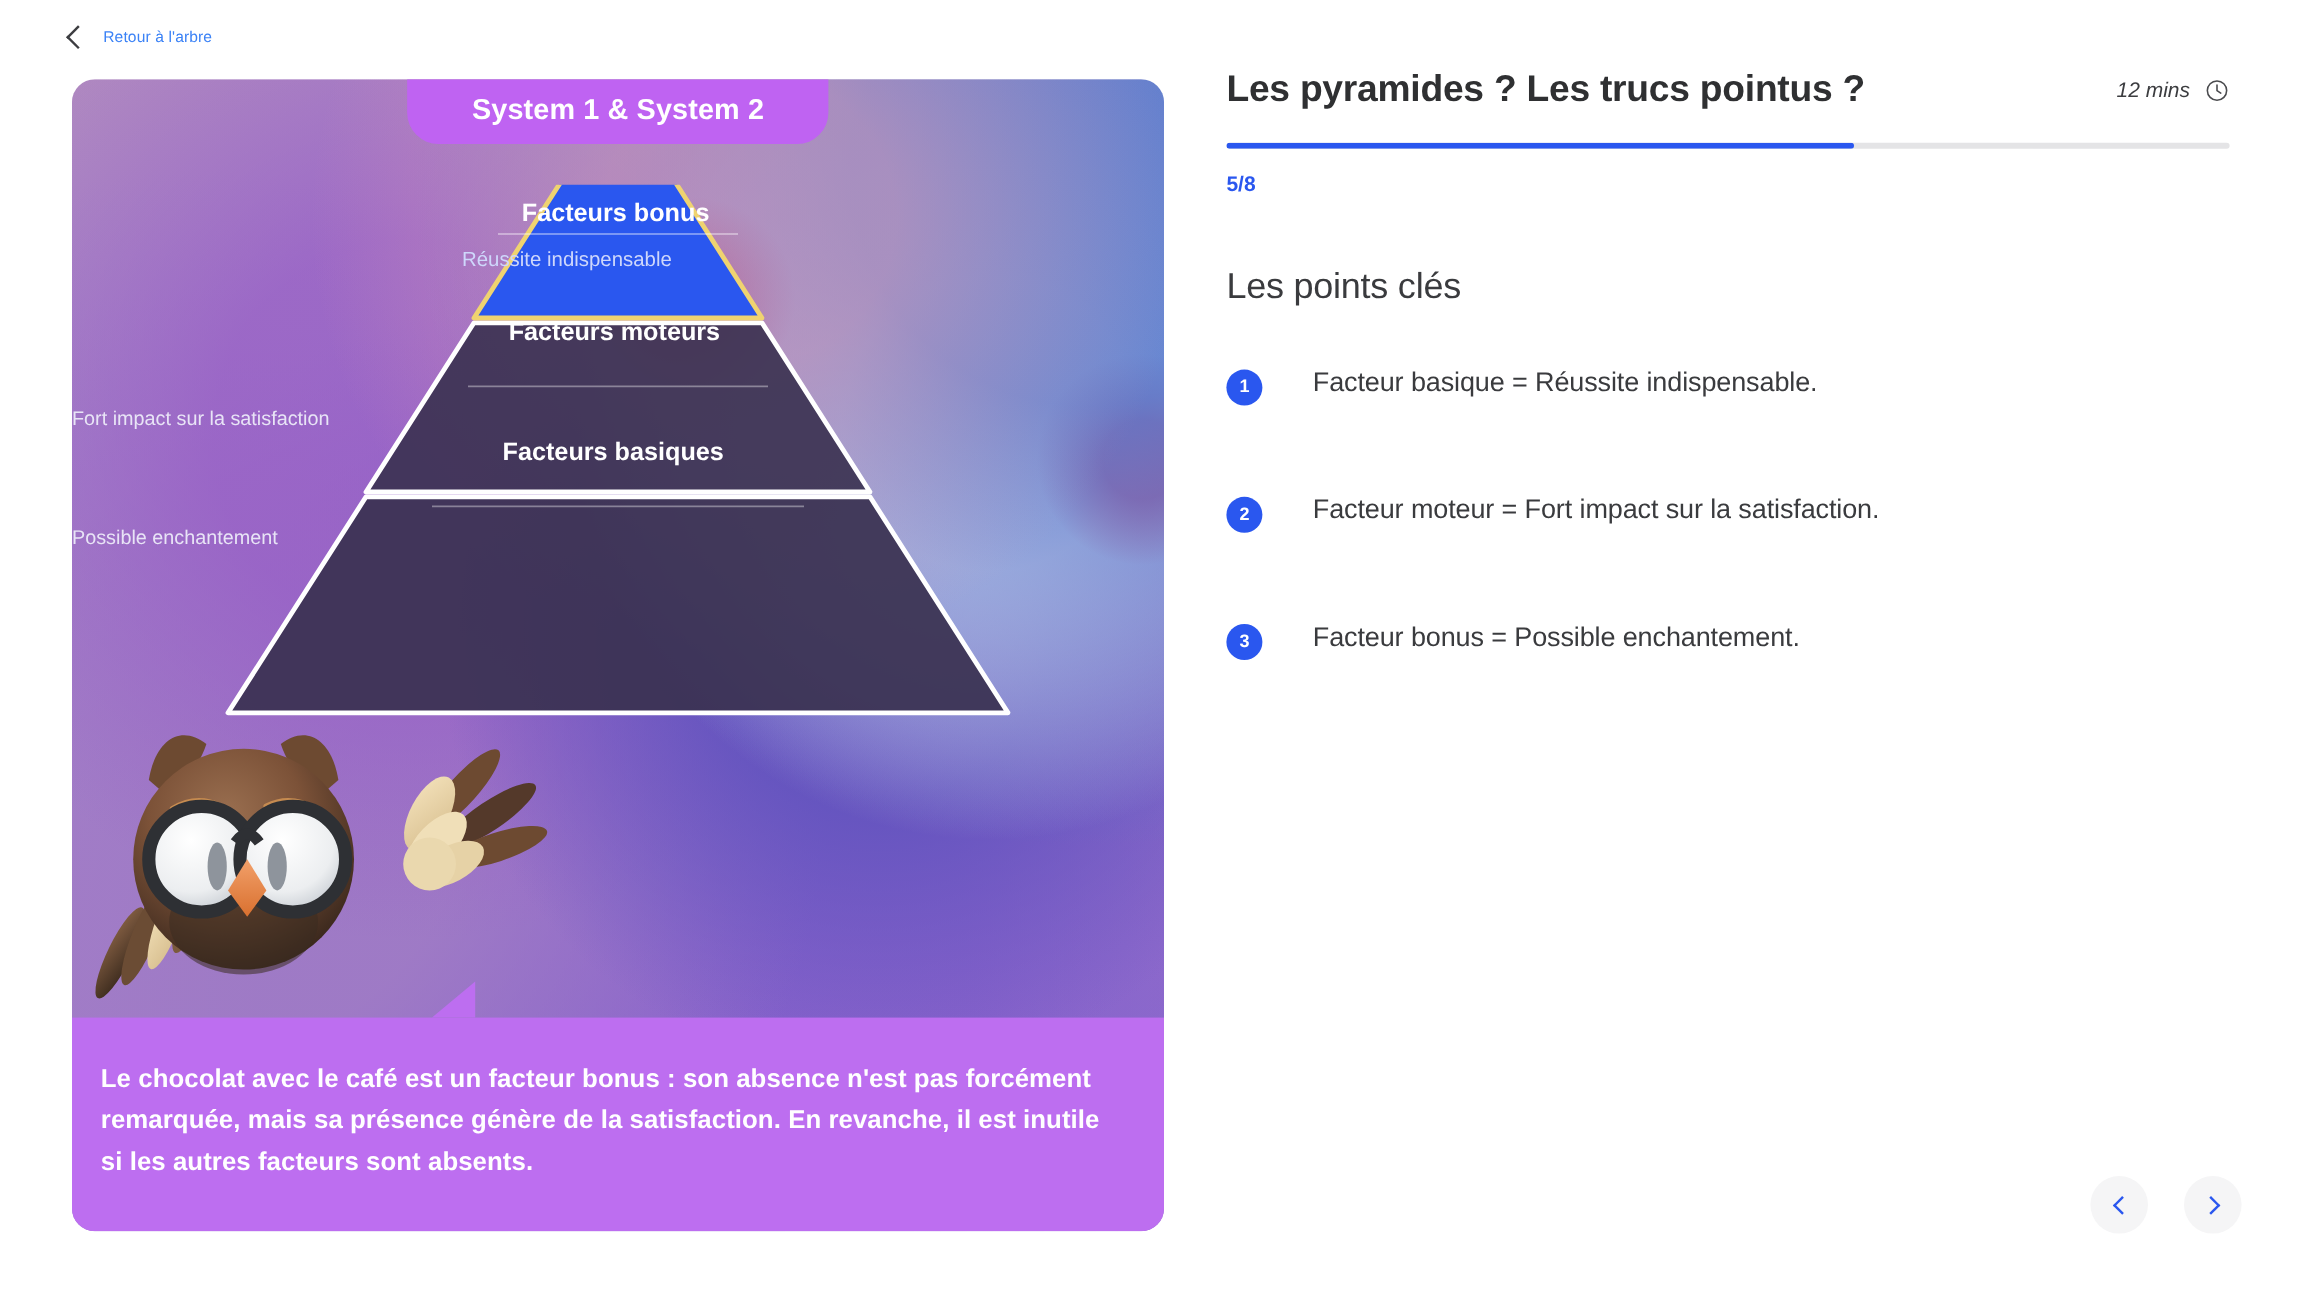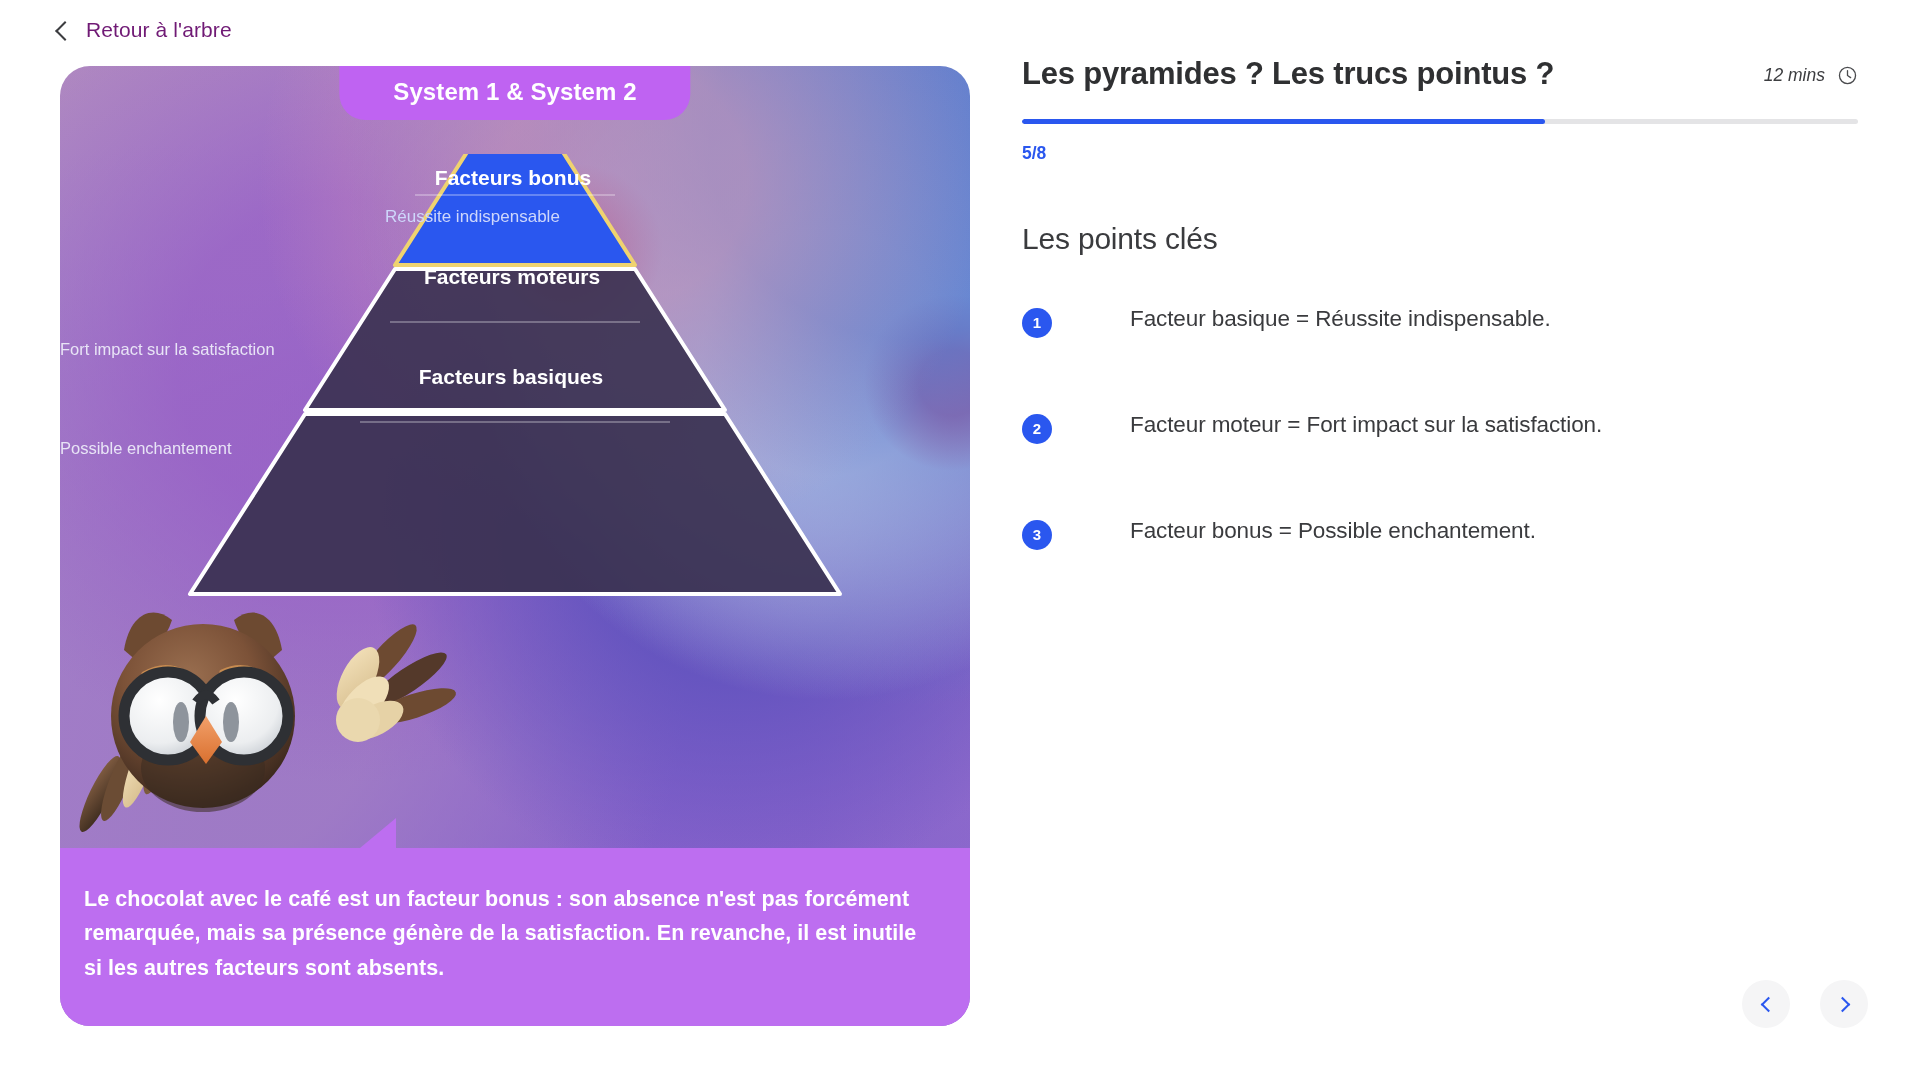--- a/index.html
+++ b/index.html
@@ -21,28 +21,28 @@
     margin-left: 58px; cursor: pointer;
     color: #2f3032;
   }
   .back-chevron {
     width: 14px; height: 14px;
     border-left: 2.2px solid #3c3d40;
     border-bottom: 2.2px solid #3c3d40;
     transform: rotate(45deg);
     margin-top: 1px;
   }
-  .back-label { font-size: 21px; color: #701a75; letter-spacing: .1px; }
+  .back-label { font-size: 13px; color: #3b82f6; letter-spacing: .1px; }
 
   
   .card {
     position: absolute;
     left: 60px; top: 66px;
     width: 910px; height: 960px;
-    border-radius: 30px;
+    border-radius: 19px;
     overflow: hidden;
     background:
       radial-gradient(circle at 62% 12%, rgba(221,152,178,.55) 0 12%, rgba(221,152,178,0) 36%),
       radial-gradient(circle at 93% 8%,  rgba(86,124,206,.85) 0 16%, rgba(86,124,206,0) 46%),
       radial-gradient(circle at 57% 19%, rgba(193,32,97,.95) 0 3.2%, rgba(193,32,97,0) 9%),
       radial-gradient(circle at 98% 33%, rgba(193,32,97,.75) 0 3%, rgba(193,32,97,0) 8%),
       radial-gradient(circle at 84% 30%, rgba(226,219,236,.95) 0 12%, rgba(226,219,236,0) 34%),
       radial-gradient(circle at 74% 48%, rgba(97,83,190,.9) 0 17%, rgba(97,83,190,0) 44%),
       radial-gradient(circle at 31% 31%, rgba(150,91,199,.7) 0 18%, rgba(150,91,199,0) 46%),
       radial-gradient(circle at 12% 62%, rgba(164,128,196,.8) 0 22%, rgba(164,128,196,0) 52%),
@@ -167,21 +167,20 @@
     flex: 0 0 auto;
     width: 30px; height: 30px; border-radius: 50%;
     background: #2a57ef; color: #ffffff;
     font-size: 15px; font-weight: 700;
     display: flex; align-items: center; justify-content: center;
     margin-top: 4px;
   }
   .point-text {
     font-size: 22.5px; color: #3a3b3e; line-height: 1.35;
     letter-spacing: -.1px;
-    margin-left: 36px;
   }
 
   
   .nav {
     position: absolute;
     right: 52px; bottom: 52px;
     display: flex; gap: 30px;
   }
   .nav-btn {
     width: 48px; height: 48px; border-radius: 50%;

